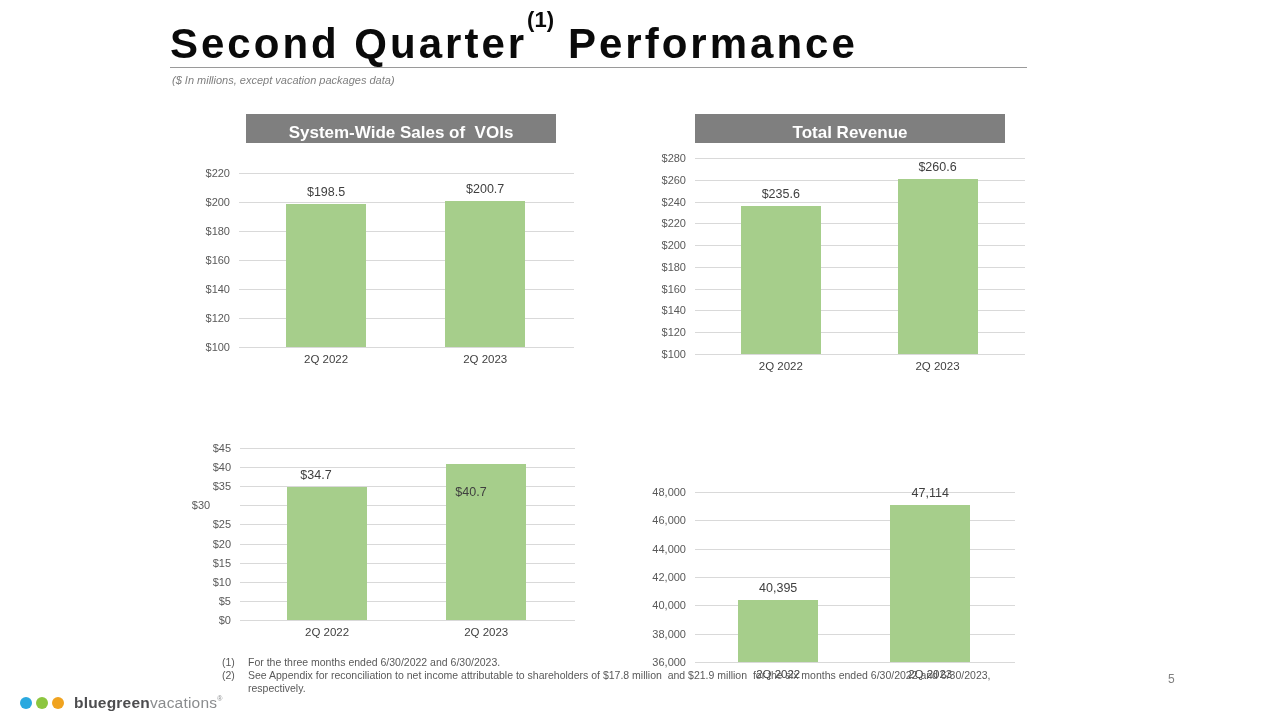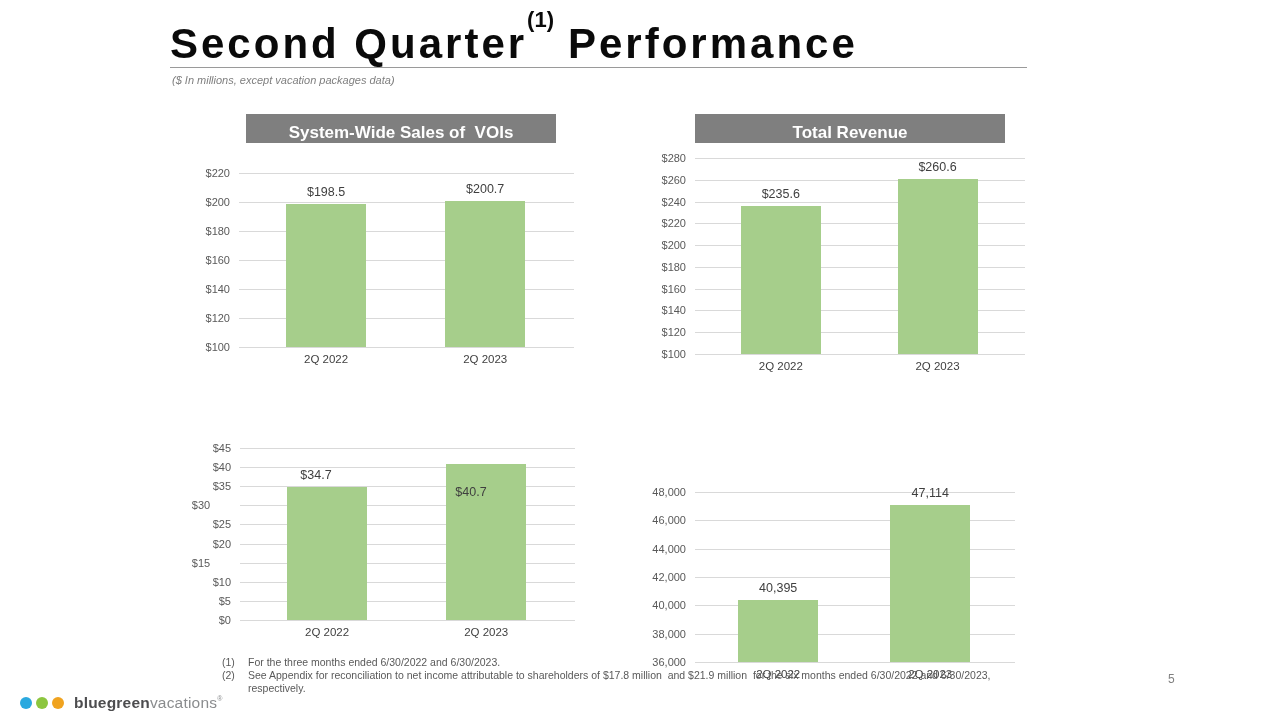--- a/index.html
+++ b/index.html
@@ -226,21 +226,21 @@
         <div class="tick-label" style="top: 12.1px;">$40</div>
         <div class="gridline" style="top: 38.2px;"></div>
         <div class="tick-label" style="top: 31.2px;">$35</div>
         <div class="gridline" style="top: 57.3px;"></div>
         <div class="tick-label" style="top: 50.3px; text-align: center;">$30</div>
         <div class="gridline" style="top: 76.4px;"></div>
         <div class="tick-label" style="top: 69.4px;">$25</div>
         <div class="gridline" style="top: 95.6px;"></div>
         <div class="tick-label" style="top: 88.6px;">$20</div>
         <div class="gridline" style="top: 114.7px;"></div>
-        <div class="tick-label" style="top: 107.7px; text-align: center;">$15</div>
+        <div class="tick-label" style="top: 107.7px;">$15</div>
         <div class="gridline" style="top: 133.8px;"></div>
         <div class="tick-label" style="top: 126.8px;">$10</div>
         <div class="gridline" style="top: 152.9px;"></div>
         <div class="tick-label" style="top: 145.9px;">$5</div>
         <div class="gridline" style="top: 172px;"></div>
         <div class="tick-label" style="top: 165px;">$0</div>
         <div class="bar" style="left: 47.1px; top: 39.4px; height: 132.6px; background: rgb(166, 206, 139);"></div>
         <div class="bar-label" style="left: 26px; top: 20.4px;">$34.7</div>
         <div class="cat-label" style="left: 37.1px; top: 178px;">2Q 2022</div>
         <div class="bar" style="left: 206.2px; top: 16.4px; height: 155.6px; background: rgb(166, 206, 139);"></div>

